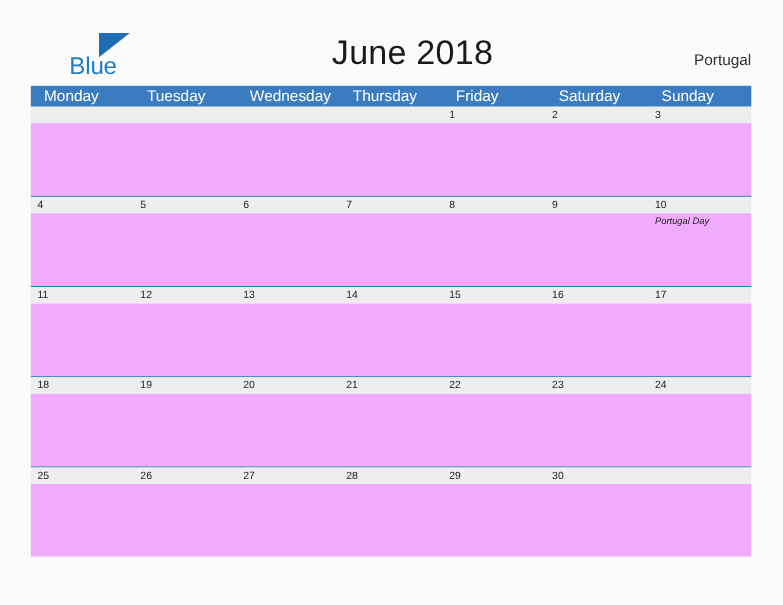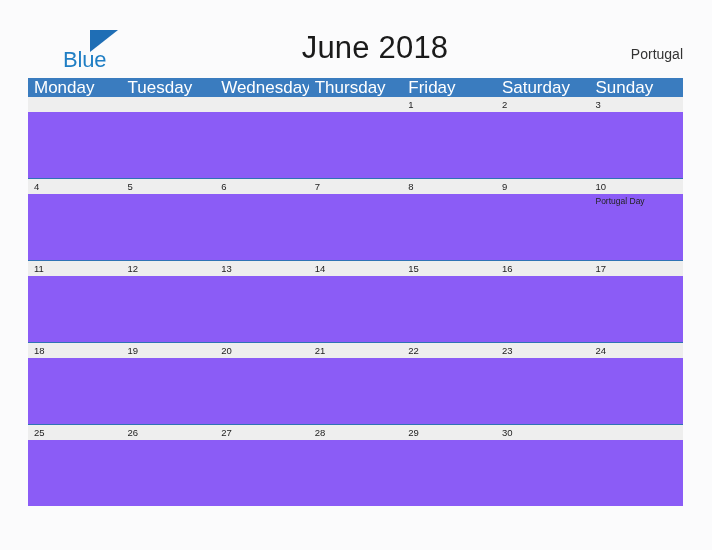--- a/index.html
+++ b/index.html
@@ -94,23 +94,23 @@
 
   .weekday-header {
     display: flex;
     width: 100%;
     height: 19px;
     background: #3a7cbf;
   }
   .weekday-cell {
     flex: 1 1 0;
     color: #ffffff;
-    font-size: 17px;
+    font-size: 14px;
     line-height: 19px;
-    padding-left: 6px;
+    padding-left: 12px;
     box-sizing: border-box;
     white-space: nowrap;
     overflow: hidden;
   }
 
   .week-row {
     width: 100%;
     border-top: 1px solid #2f73b4;
     box-sizing: border-box;
   }
@@ -132,21 +132,22 @@
     padding-left: 6px;
     box-sizing: border-box;
     white-space: nowrap;
     overflow: hidden;
   }
 
   .day-bodies {
     display: flex;
     width: 100%;
     height: 66px;
-    background: #8b5cf6;
+    background: #f0abfc;
+    font-style: italic;
   }
   .daybody-cell {
     flex: 1 1 0;
     padding: 2px 4px 0 6px;
     box-sizing: border-box;
     overflow: hidden;
   }
   .event {
     font-size: 8.5px;
     line-height: 11px;

